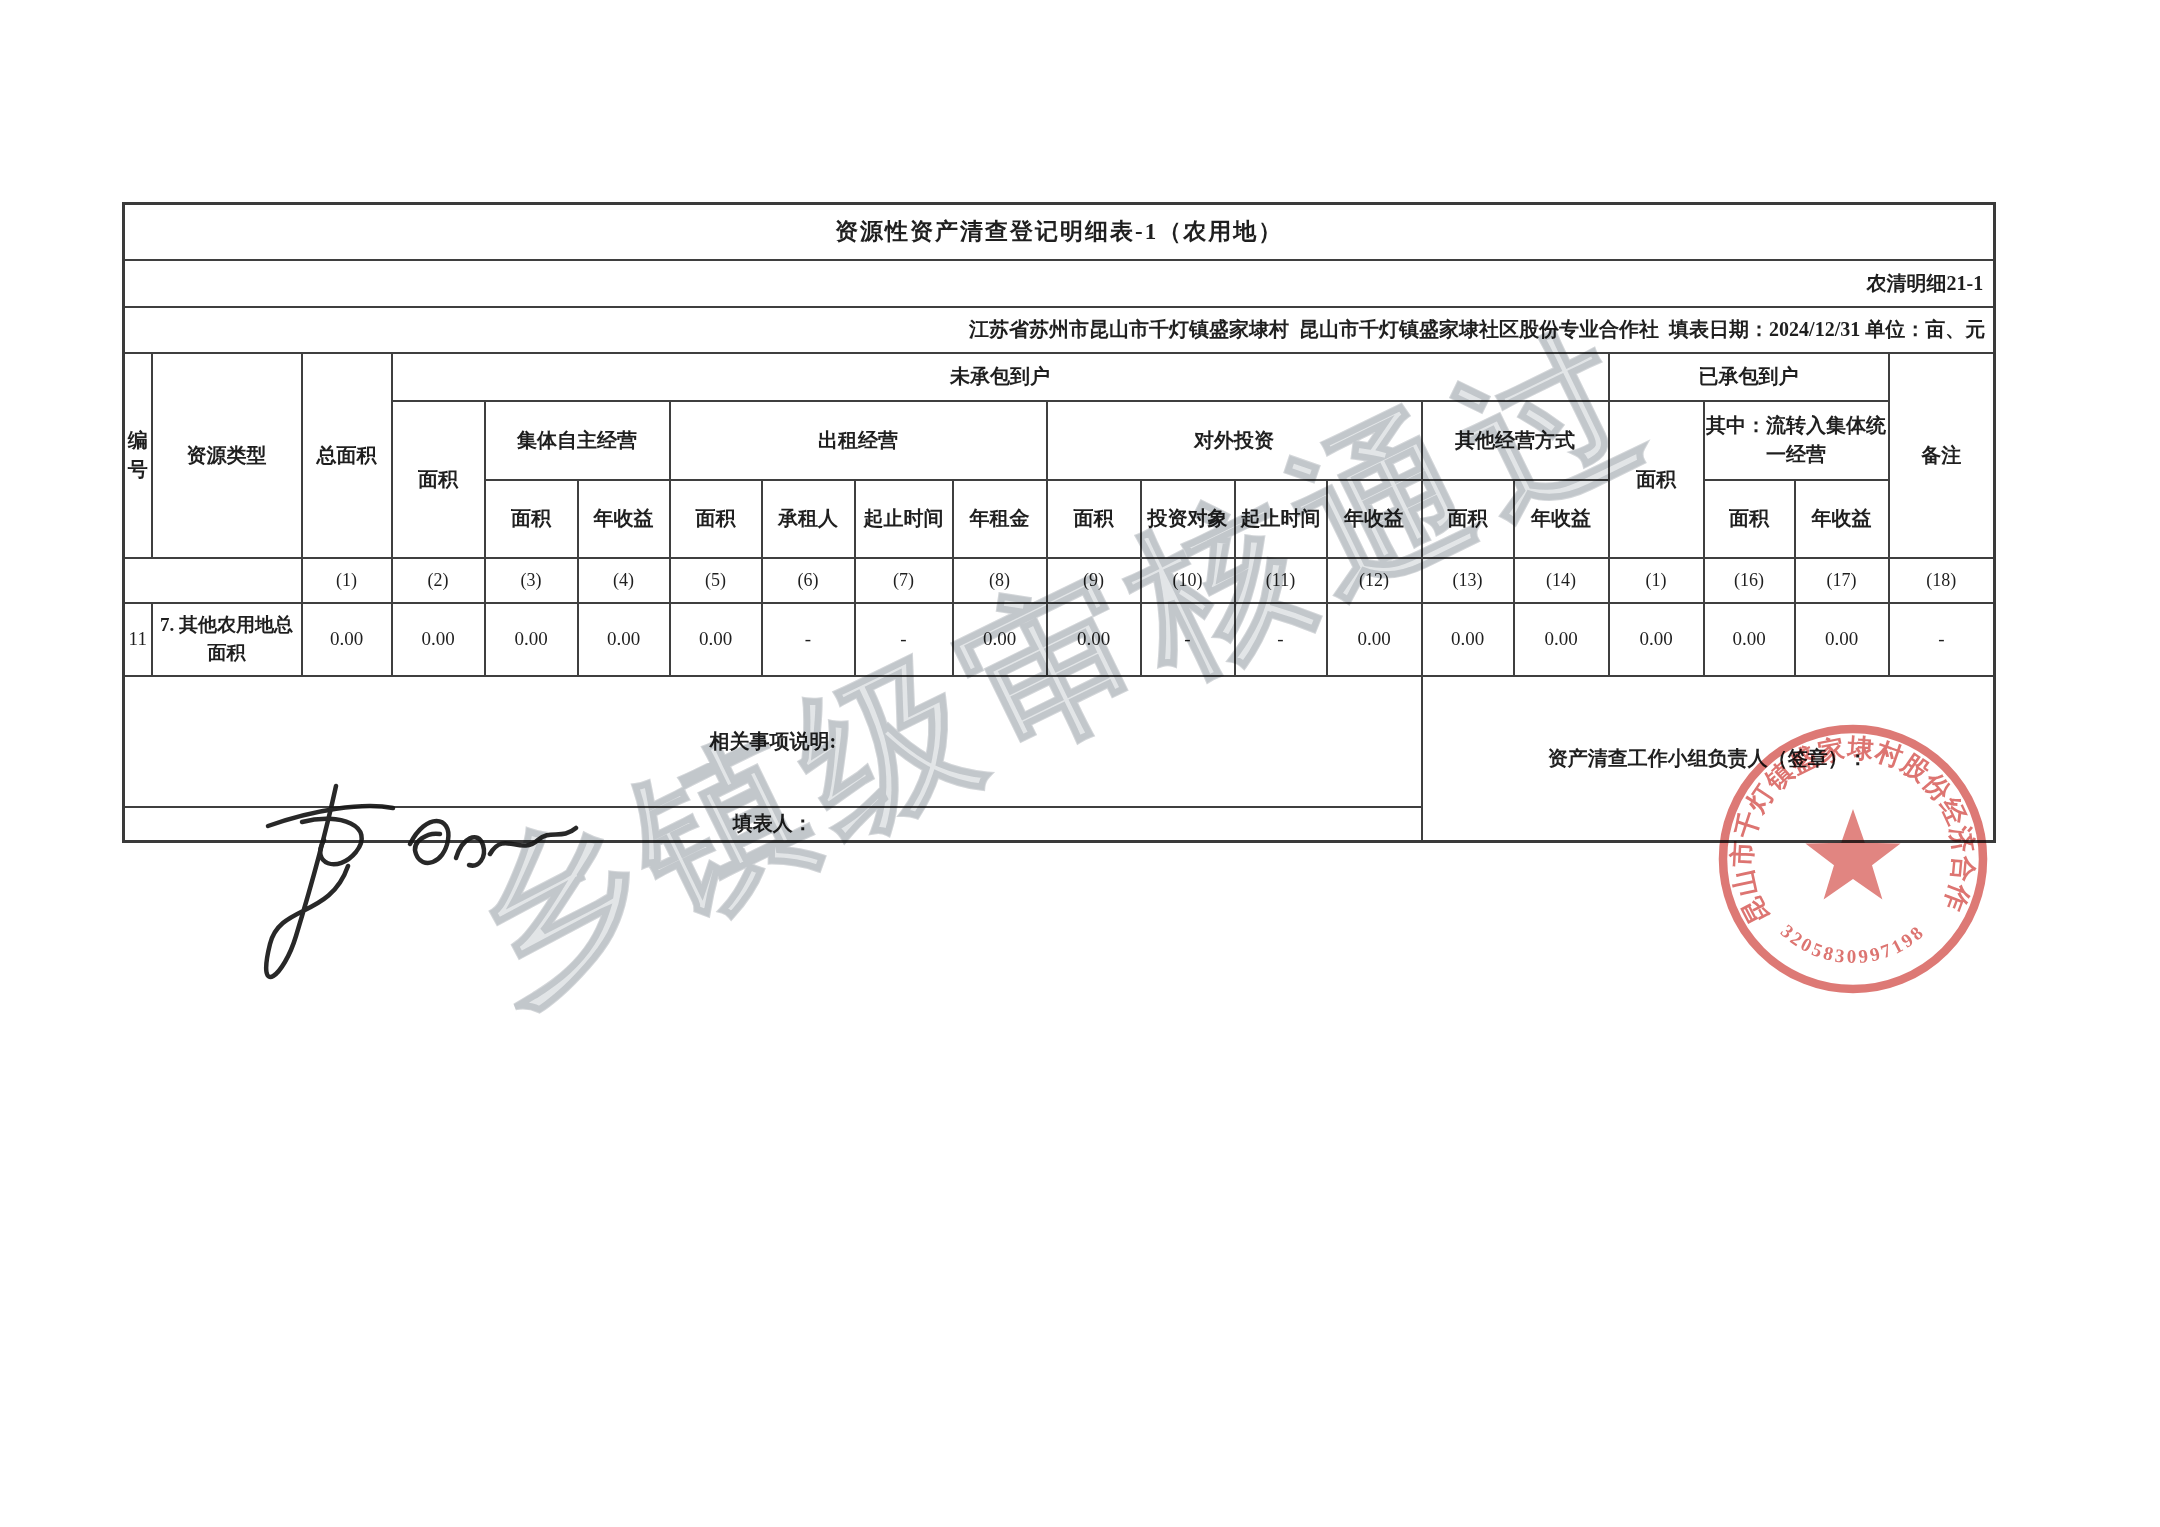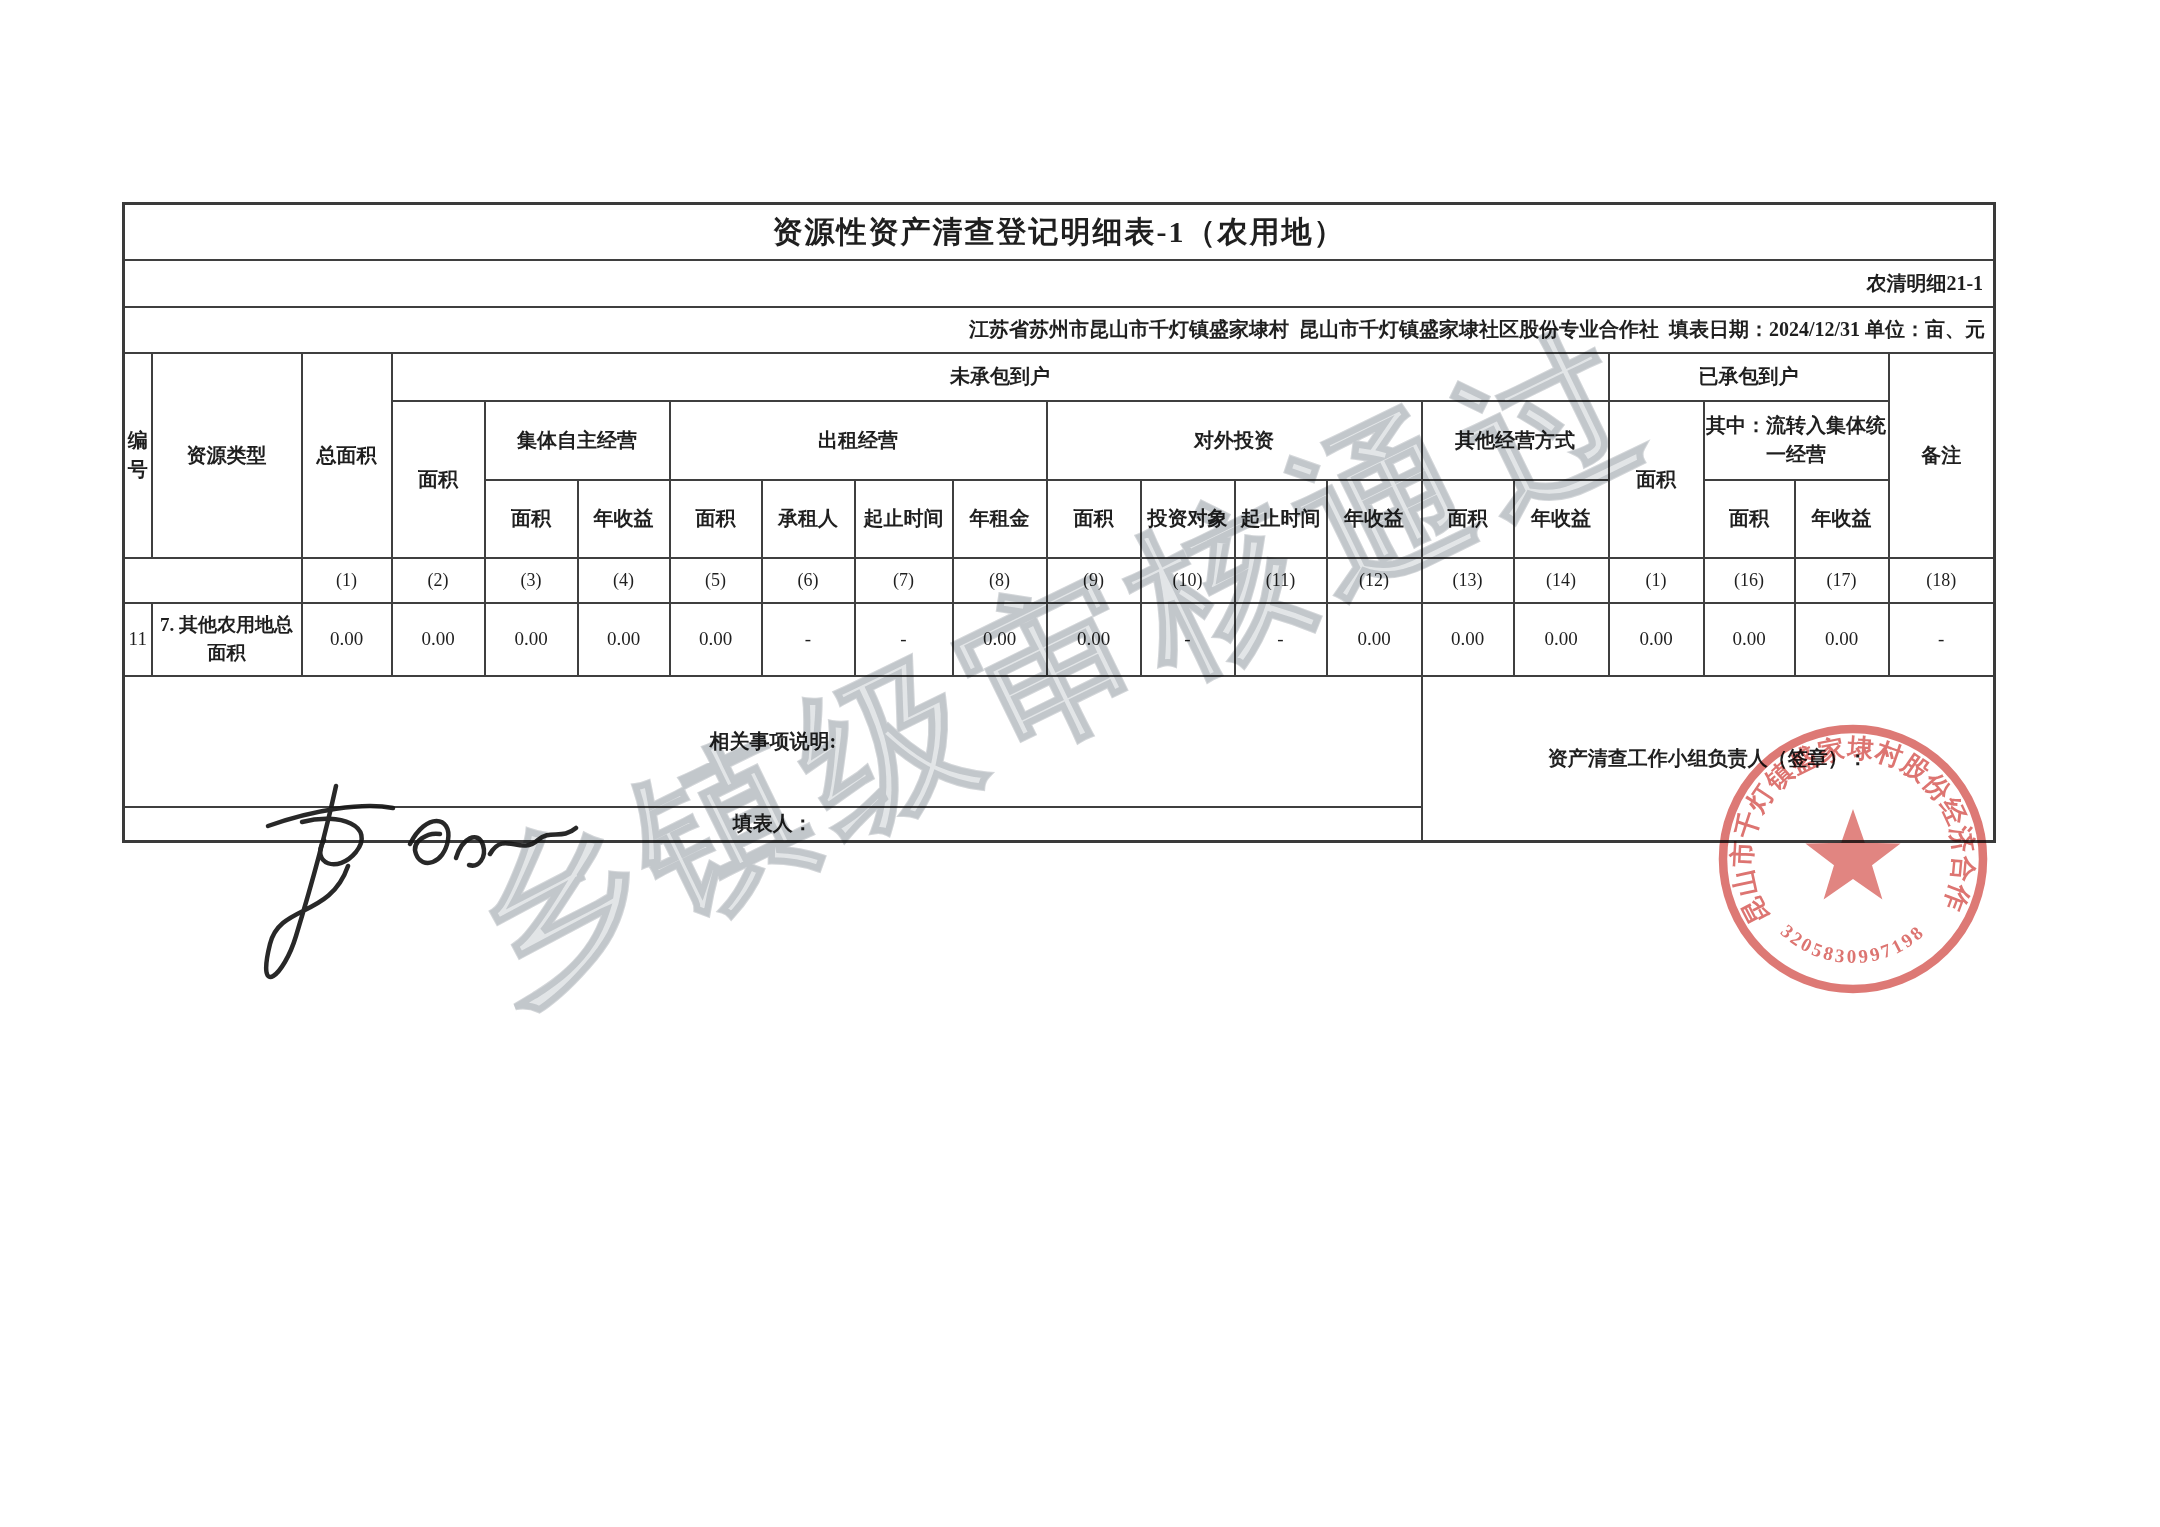--- a/index.html
+++ b/index.html
@@ -13,21 +13,21 @@
     position:absolute;left:122px;top:202px;width:1871px;
     border-collapse:collapse;table-layout:fixed;
     border:3px solid #3a3a3a;
   }
   table.form td{
     border:2px solid #3f3f3f;
     font-size:20px;line-height:1.45;
     text-align:center;vertical-align:middle;
     padding:0;overflow:hidden;
   }
-  tr.r-title td{font-size:30px;font-weight:bold;letter-spacing:2px;text-align:center;}
+  tr.r-title td{font-size:23px;font-weight:bold;letter-spacing:2px;text-align:center;}
   tr.r-tag td{font-weight:bold;text-align:right;padding-right:10px;}
   tr.r-info td{font-weight:bold;text-align:right;padding-right:8px;white-space:pre;}
   td.hcell{font-weight:bold;}
   td.h3cell{font-weight:bold;padding:0 9px;}
   td.hno{padding:0 2px;font-weight:bold;line-height:1.5;}
   tr.r-num td{font-size:18px;font-weight:normal;}
   tr.r-data td{font-size:19px;}
   td.val{text-align:right;padding-right:9px;}
   td.dash{text-align:center;}
   td.rtype{font-weight:bold;text-align:left;padding:2px 6px 2px 8px;line-height:1.35;font-size:20px;margin-top:48px;}

